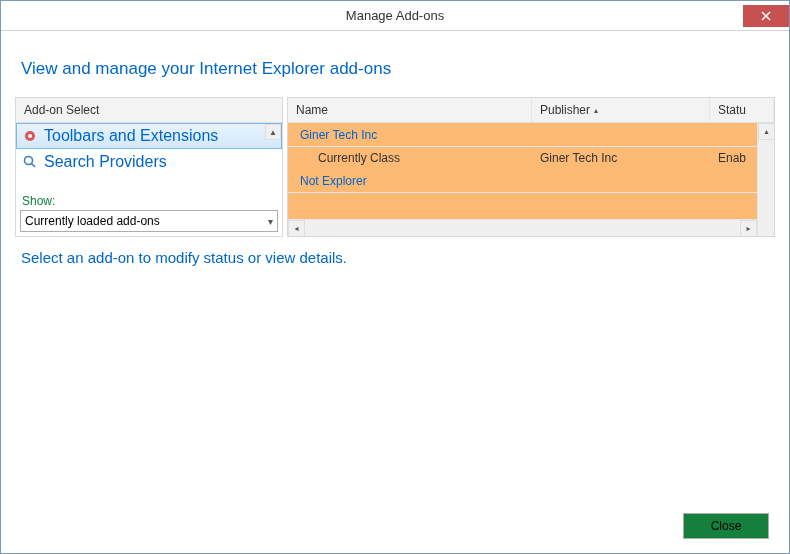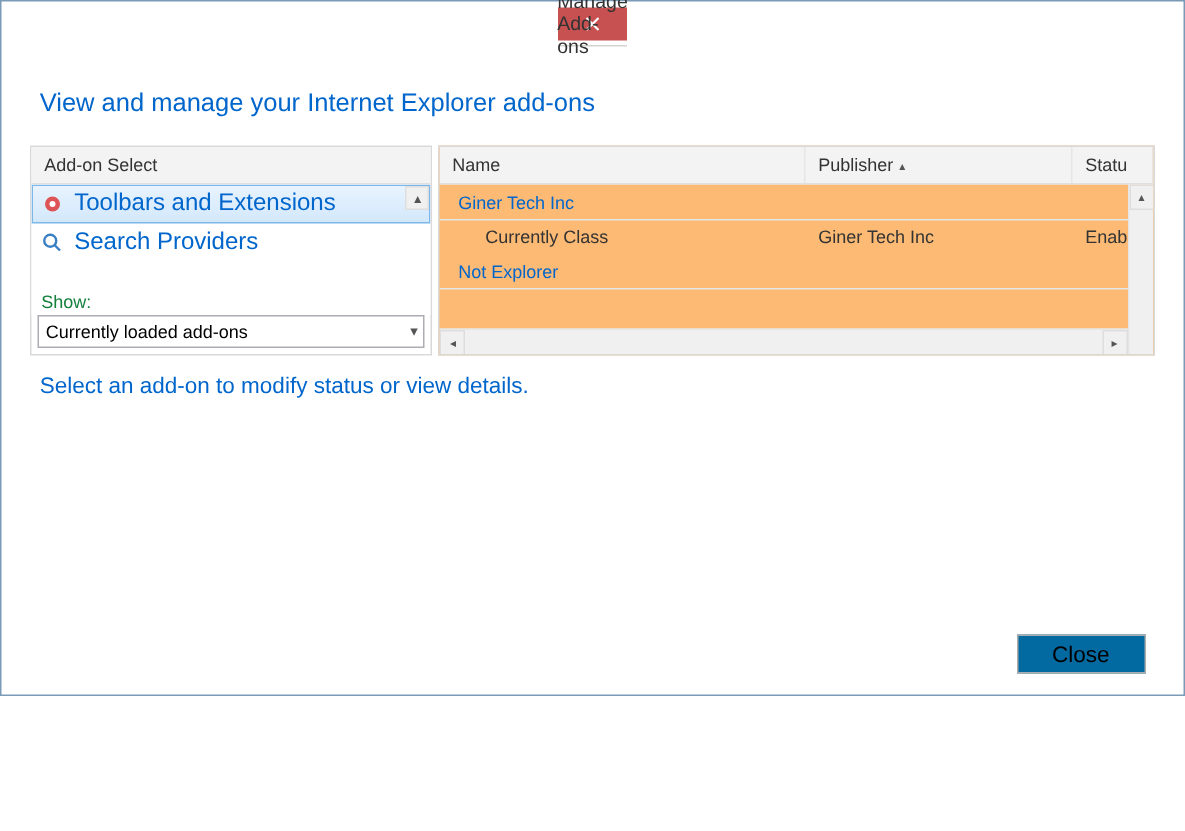--- a/index.html
+++ b/index.html
@@ -1,17 +1,17 @@
 <!DOCTYPE html>
 <html><head>
 <meta charset="utf-8">
 <style>
   * { box-sizing: border-box; margin: 0; padding: 0; font-family: "Segoe UI", Tahoma, sans-serif; }
   body { background: #fff; width: 790px; height: 554px; overflow: hidden; position: relative; }
-  .window { width: 790px; height: 464px; border: 1px solid #7a9ab8; display: flex; flex-direction: column; background: #fff; align-items: center; }
+  .window { width: 790px; height: 554px; border: 1px solid #7a9ab8; display: flex; flex-direction: column; background: #fff; }
   .titlebar { height: 30px; background: #fff; display: flex; align-items: center; position: relative; border-bottom: 1px solid #d4d4d4; }
   .titlebar-title { position: absolute; left: 50%; transform: translateX(-50%); font-size: 13px; color: #333; }
   .close-btn { margin-left: auto; width: 46px; height: 22px; background: #c75050; color: #fff; display: flex; align-items: center; justify-content: center; font-size: 13px; margin-top: 0; }
   .close-btn svg { width: 10px; height: 10px; }
   .content { flex: 1; padding: 14px 14px 10px 14px; display: flex; flex-direction: column; }
   .heading { font-size: 17px; color: #0066cc; font-weight: normal; margin: 14px 0 18px 6px; }
   .main-panels { display: flex; gap: 4px; height: 140px; }
   .left-panel { width: 268px; border: 1px solid #d9d9d9; display: flex; flex-direction: column; }
   .panel-header { background: #f3f3f3; border-bottom: 1px solid #e0e0e0; font-size: 12px; color: #333; padding: 5px 8px; }
   .type-list { flex: 1; background: #fff; overflow: hidden; position: relative; }
@@ -35,21 +35,21 @@
   .data-row .c2 { width: 178px; padding-left: 8px; }
   .data-row .c3 { flex: 1; padding-left: 8px; }
   .hscroll { height: 17px; border-top: 1px solid #e6e6e6; background: #f0f0f0; display: flex; align-items: center; }
   .hscroll .arrow { width: 17px; height: 17px; display: flex; align-items: center; justify-content: center; font-size: 8px; color: #555; background: #f0f0f0; border: 1px solid #dedede; }
   .hscroll .track { flex: 1; height: 17px; background: #f0f0f0; }
   .detail-bar { margin-top: 6px; font-size: 15px; color: #0066cc; padding: 6px 6px; }
   .spacer { flex: 1; }
   .footer { display: flex; align-items: flex-end; padding: 6px 6px 4px 6px; }
   .footer-links { font-size: 12px; color: #0066cc; line-height: 1.7; }
   .footer-links div { cursor: pointer; }
-  .close-button { margin-left: auto; width: 86px; height: 26px; border: 1px solid #acacac; background: #0369a1; font-size: 15px; display: flex; align-items: center; justify-content: center; cursor: pointer; }
+  .close-button { margin-left: auto; width: 86px; height: 26px; border: 1px solid #acacac; background: #15803d; font-size: 12px; display: flex; align-items: center; justify-content: center; cursor: pointer; }
   .link-blue { color: #0066cc; }
   .vscroll-up { width: 16px; height: 16px; background: #f0f0f0; border: 1px solid #dedede; display:flex; align-items:center; justify-content:center; font-size:8px; color:#555;}
   .right-body-wrap { flex:1; display:flex; overflow:hidden; }
   .right-body-left { flex:1; display:flex; flex-direction:column; overflow:hidden;}
   .right-vscroll { width:17px; background:#f0f0f0; border-left:1px solid #e6e6e6; display:flex; flex-direction:column;}
   .right-vscroll .arrow { width:17px; height:17px; background:#f0f0f0; border:1px solid #dedede; display:flex; align-items:center; justify-content:center; font-size:8px; color:#555;}
   .right-vscroll .vtrack { flex:1; }
 </style>
 </head>
 <body>

